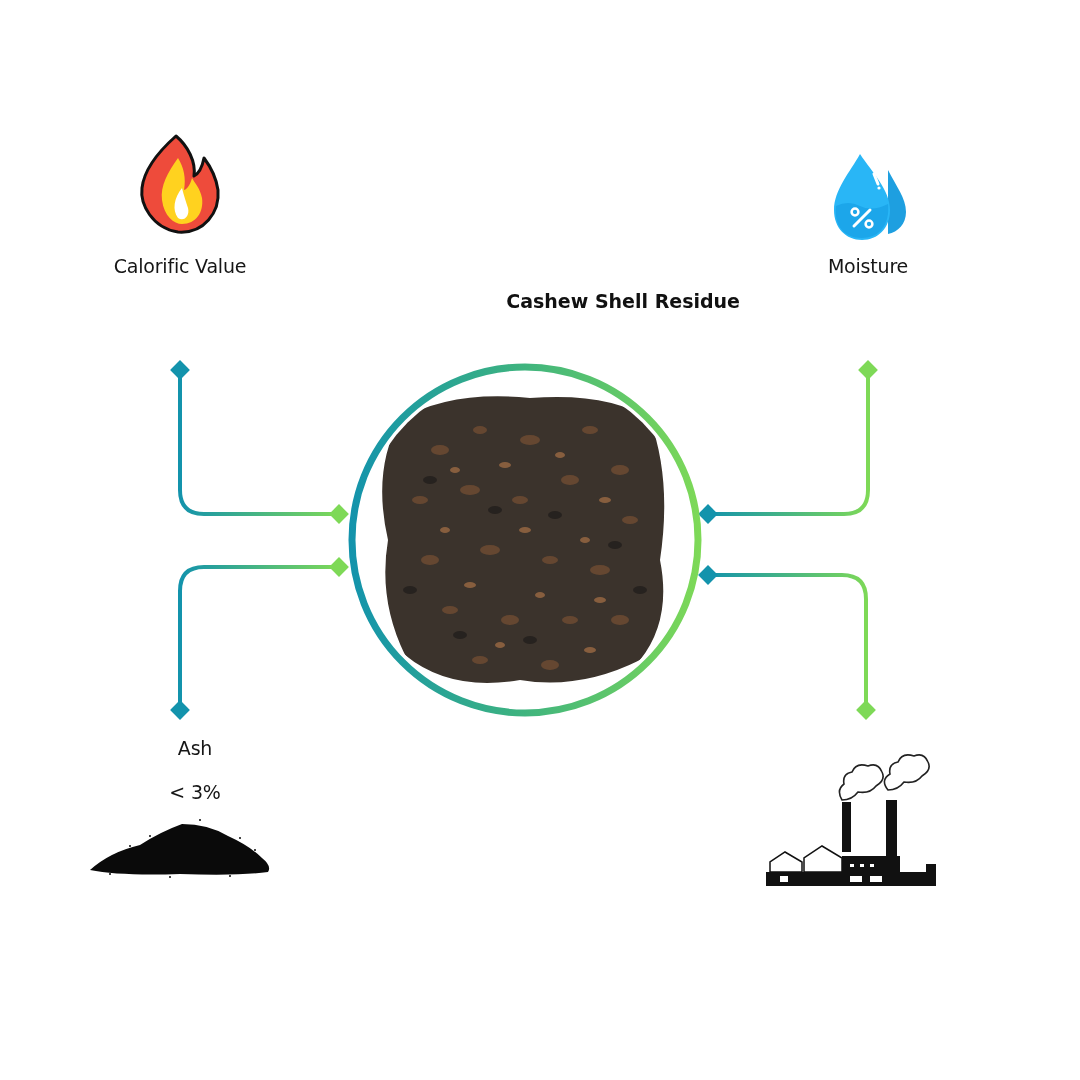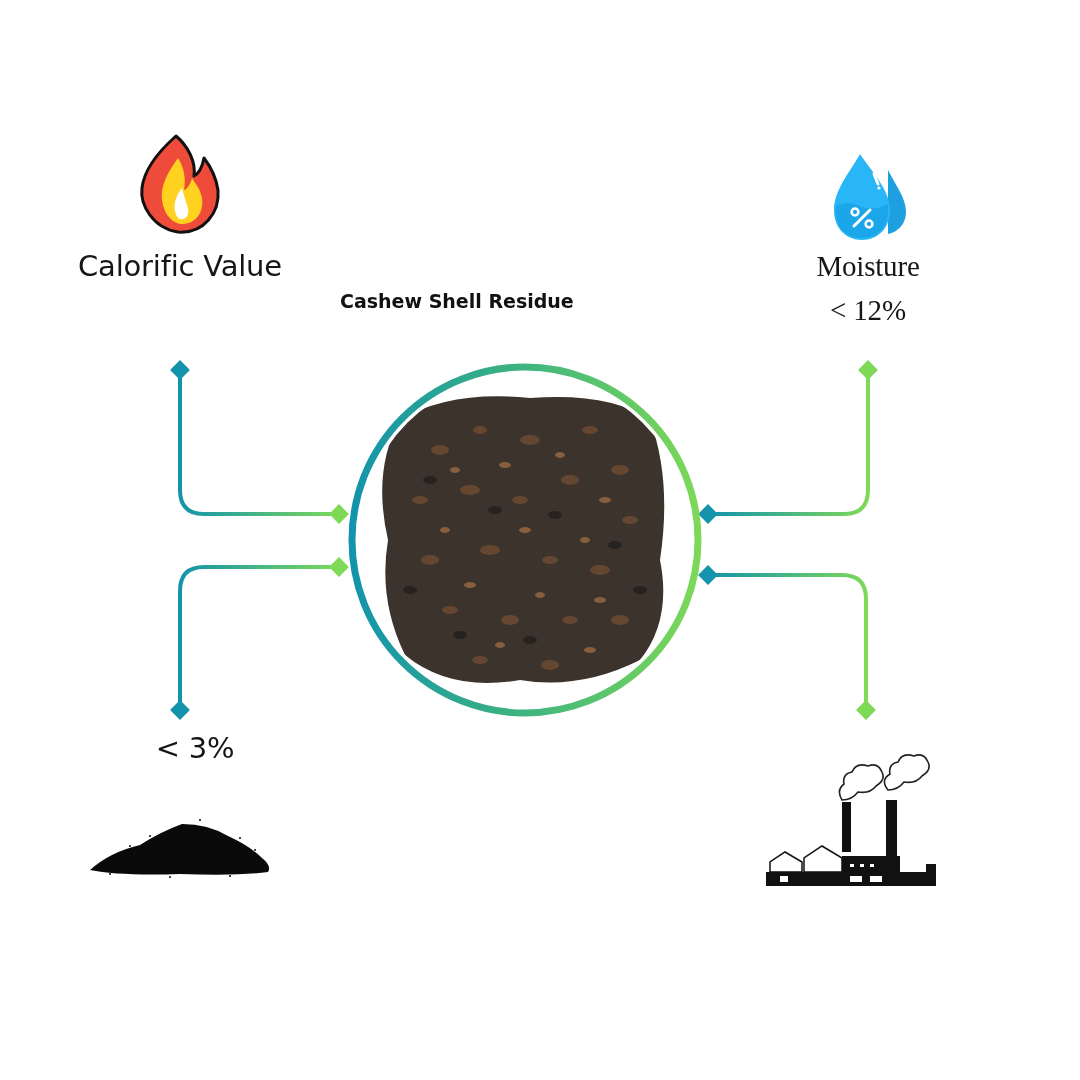--- a/index.html
+++ b/index.html
@@ -1,20 +1,20 @@
 <!DOCTYPE html>
 <html><head>
   <meta charset="utf-8">
   <style>
     html, body { margin: 0; padding: 0; background: #ffffff; }
     body { width: 1080px; height: 1080px; position: relative; overflow: hidden;
            font-family: "DejaVu Sans", "Liberation Sans", sans-serif; color: #111; }
-    .label { position: absolute; text-align: center; font-size: 29px; line-height: 44px; color: #161616;
+    .label { position: absolute; text-align: center; font-size: 19px; line-height: 44px; color: #161616;
              font-family: "DejaVu Sans", sans-serif; font-weight: 400; letter-spacing: -0.2px; }
-    .title { position: absolute; left: 340px; width: 400px; top: 286px; text-align: left;
+    .title { position: absolute; left: 340px; width: 400px; top: 286px; text-align: right;
              font-family: "DejaVu Sans", sans-serif; font-weight: bold; font-size: 19px; line-height: 30px; color: #111; }
     svg.connectors { position: absolute; left: 0; top: 0; }
   </style>
 </head>
 <body>
 
 <svg class="connectors" width="1080" height="1080">
   <defs>
     <linearGradient id="gLeft" x1="180" y1="0" x2="340" y2="0" gradientUnits="userSpaceOnUse">
       <stop offset="0" stop-color="#1393ac"></stop>
@@ -180,20 +180,20 @@
 </svg>
 
 <div class="title">
   <div>Cashew Shell Residue</div>
 </div>
 
 <div class="label" style="left:40px; width:280px; top:244px;">
   <div>Calorific Value</div>
 </div>
 
-<div class="label" style="left:768px; width:200px; top:244px;font-family:Liberation Serif, serif;">
+<div class="label" style="left:768px; width:200px; top:244px;">
   <div>Moisture</div>
-  <div>&lt; 12%</div>
 </div>
 
 <div class="label" style="left:100px; width:190px; top:726px;">
+  <div>Ash</div>
   <div>&lt; 3%</div>
 </div>
 
 </body></html>

